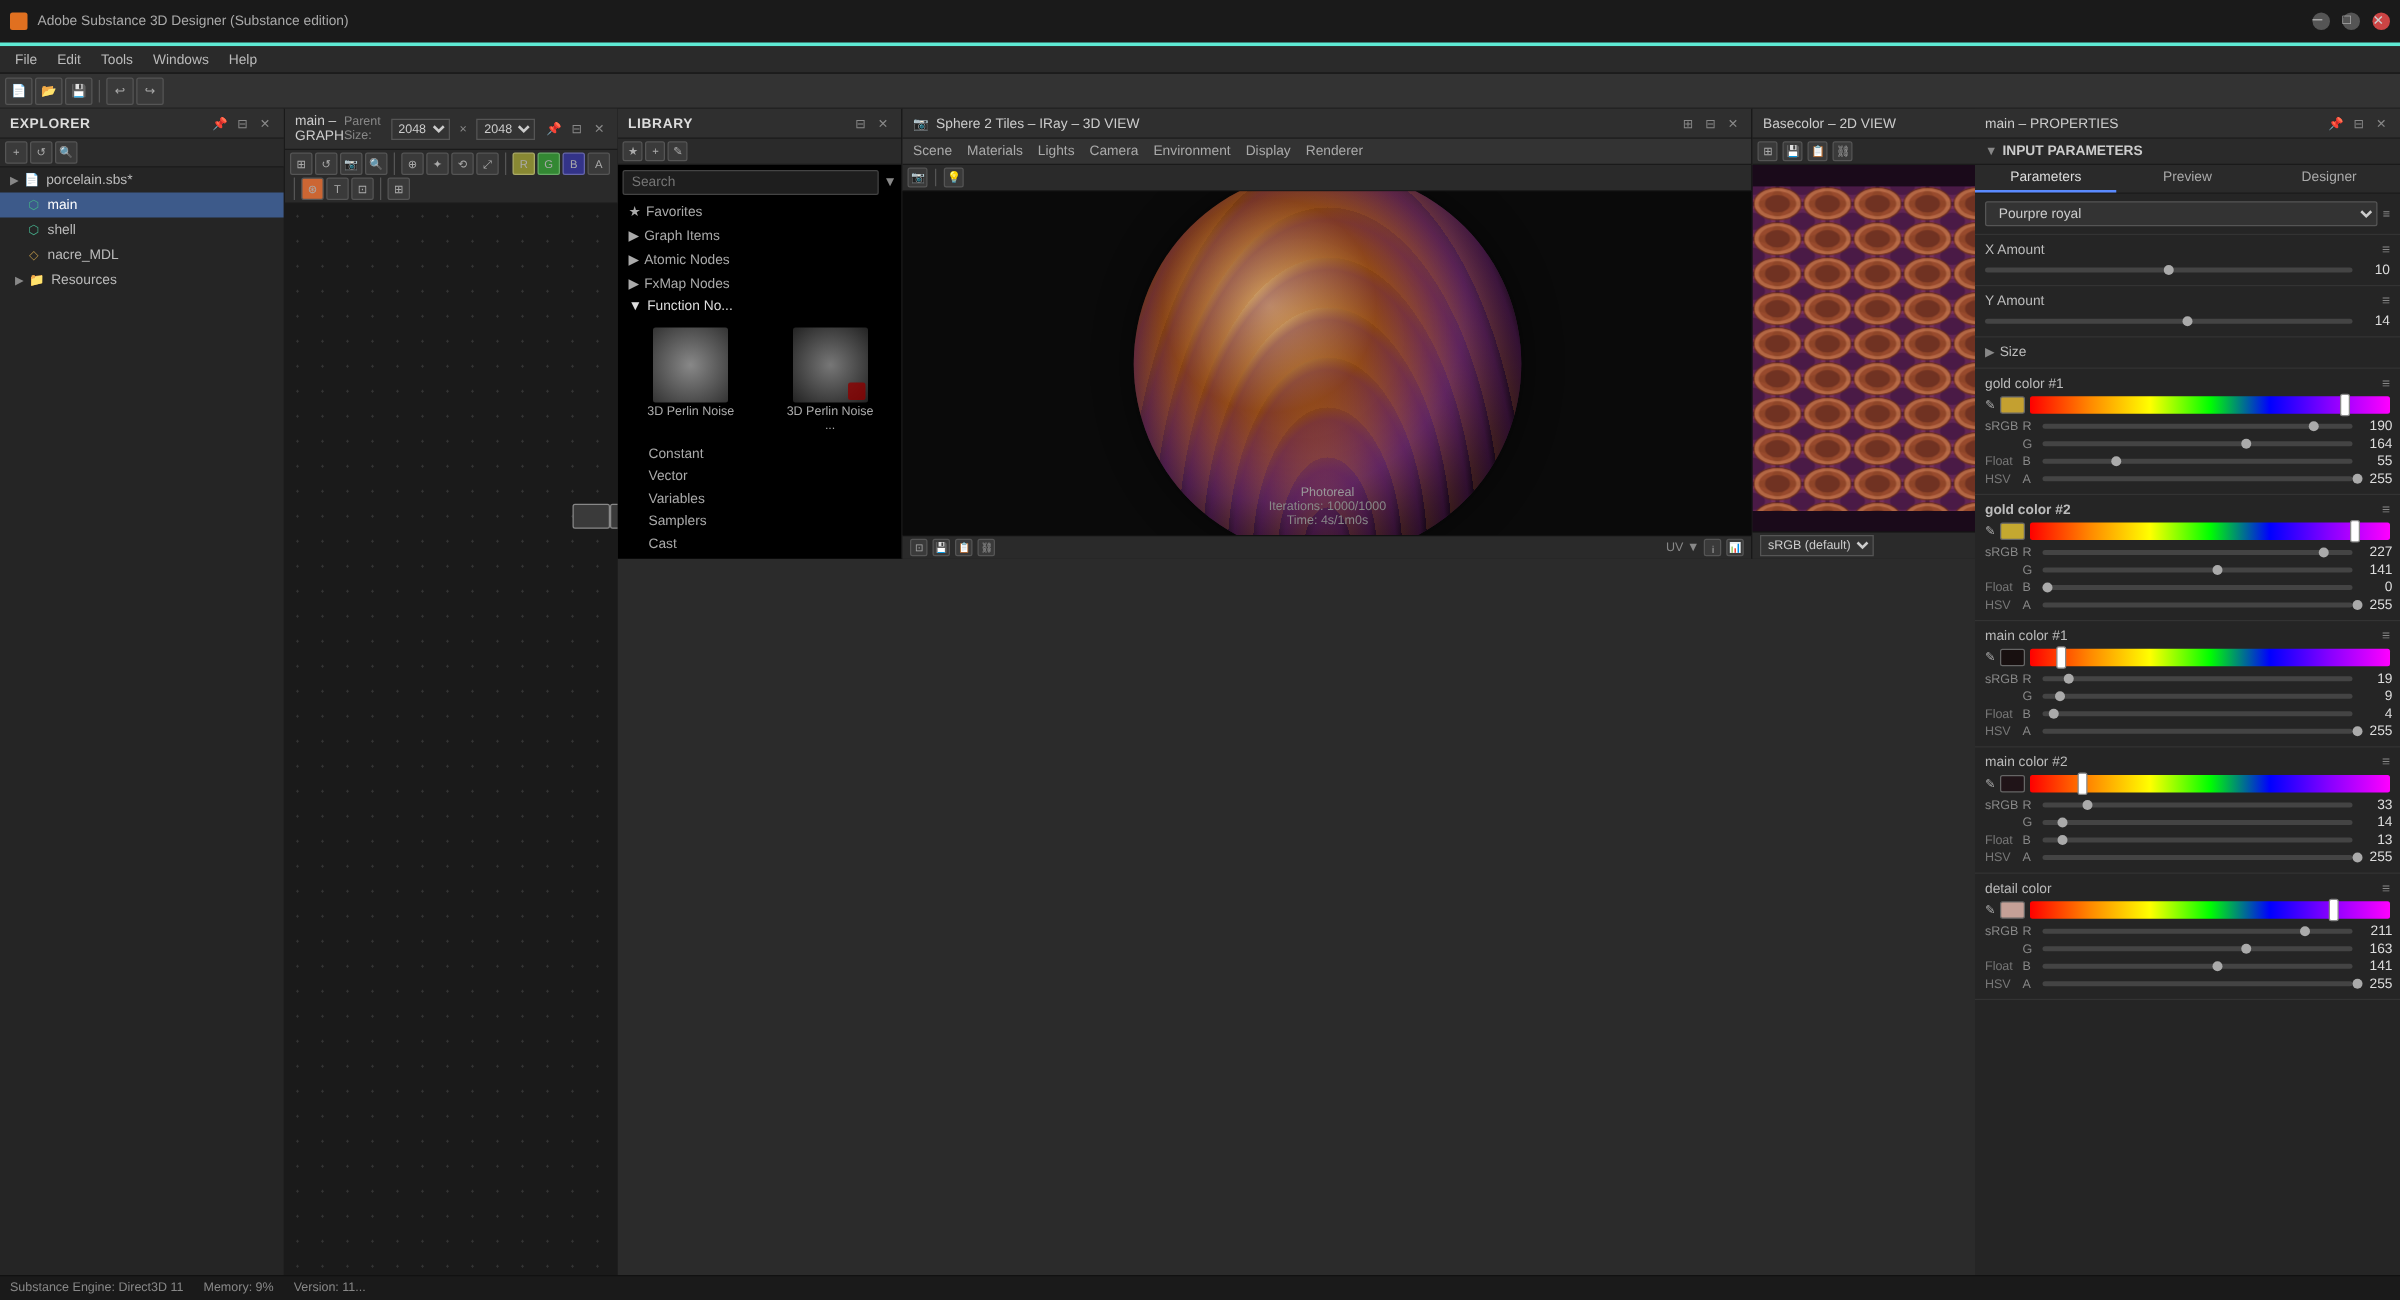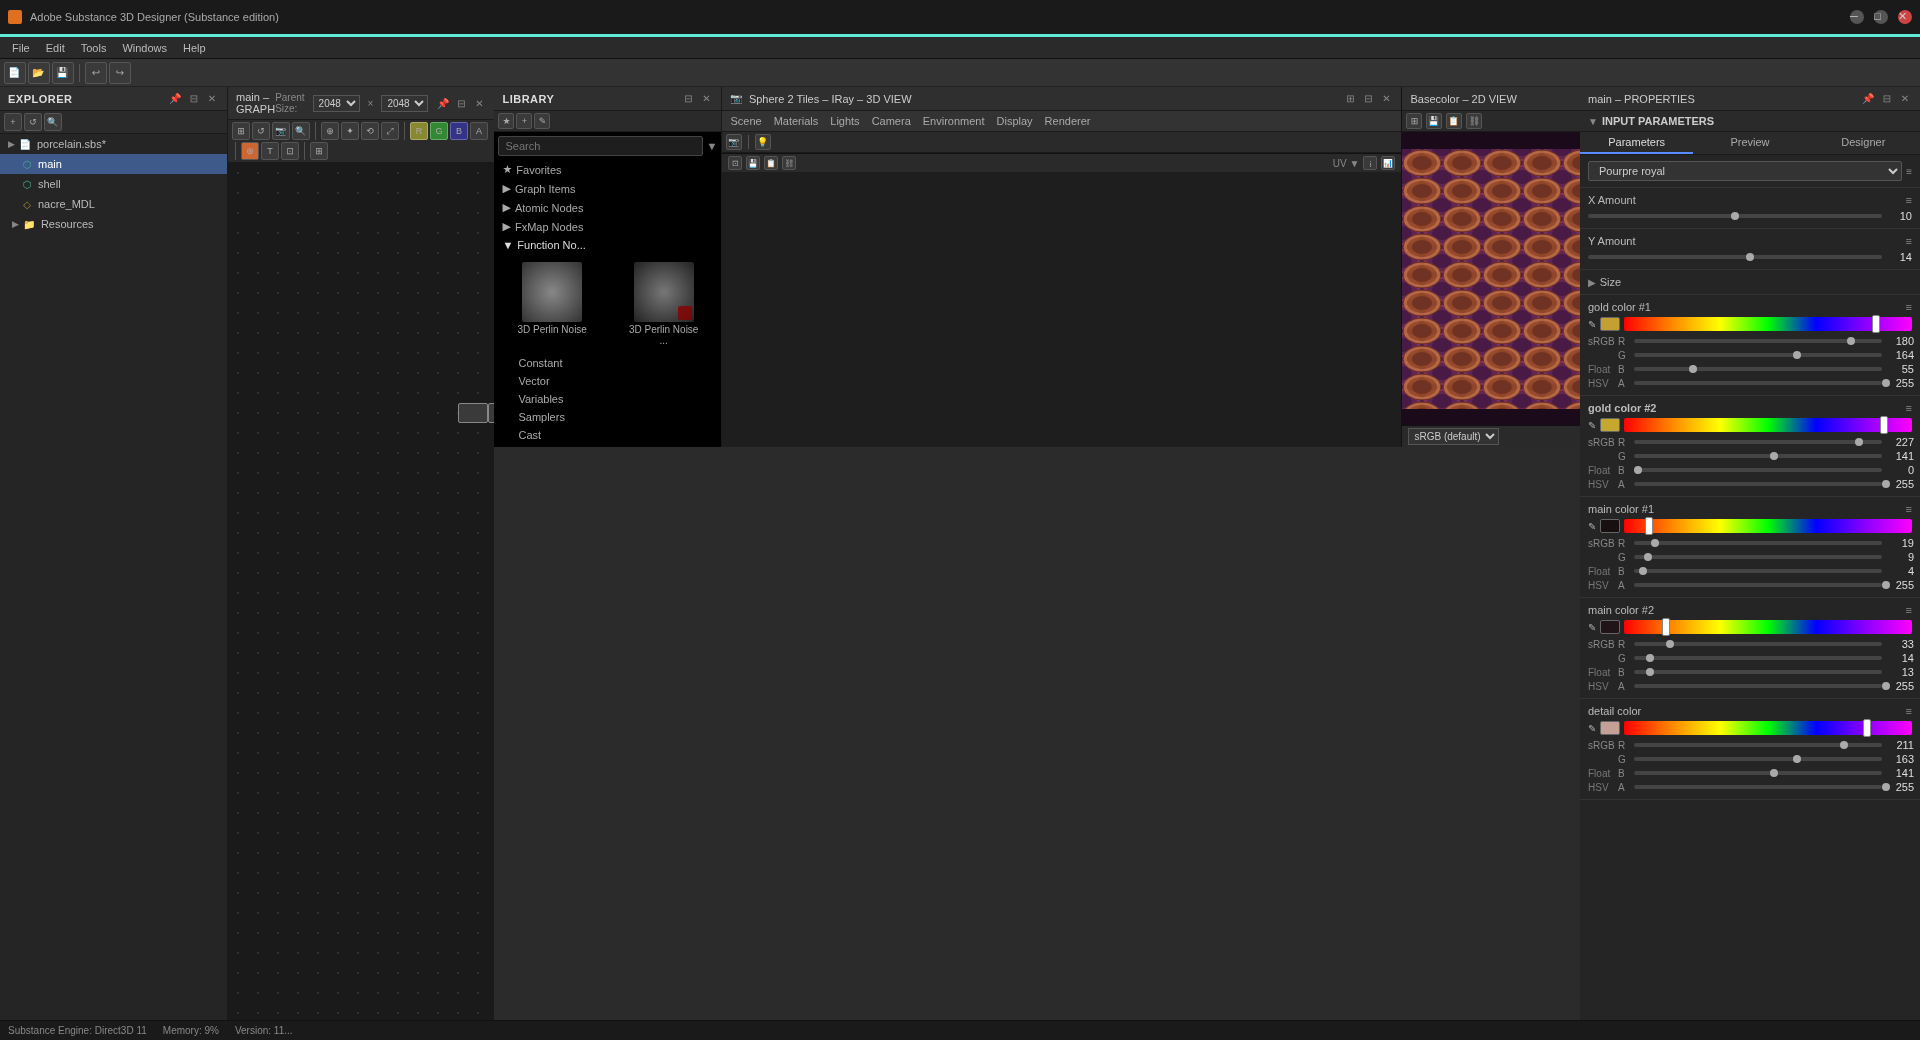--- a/index.html
+++ b/index.html
@@ -410,20 +410,32 @@
           <span class="view-tab">Display</span>
           <span class="view-tab">Renderer</span>
         </div>
 
         <div style="background:#2a2a2a;padding:2px 4px;display:flex;align-items:center;gap:4px;border-bottom:1px solid #1a1a1a;">
           <div class="tb-btn" style="width:16px;height:16px;font-size:9px;">📷</div>
           <div style="width:1px;height:14px;background:#555;margin:0 2px;"></div>
           <div class="tb-btn" style="width:16px;height:16px;font-size:9px;">💡</div>
         </div>
 
+        <div class="view-canvas" style="background:#0a0a0a;">
+
+          <div class="sphere-preview">
+
+            <div style="position:absolute;inset:0;border-radius:50%;background-image:repeating-radial-gradient(ellipse at 50% 100%, rgba(180,100,40,0.3) 0px, rgba(100,30,100,0.4) 15px, transparent 20px);opacity:0.7;"></div>
+          </div>
+          <div class="iterations-text">
+            <div style="color:#999;">Photoreal</div>
+            <div>Iterations: 1000/1000</div>
+            <div>Time: 4s/1m0s</div>
+          </div>
+        </div>
 
         <div class="view-footer">
           <div style="display:flex;gap:4px;align-items:center;">
             <div class="tb-btn" style="width:14px;height:14px;font-size:8px;">⊡</div>
             <div class="tb-btn" style="width:14px;height:14px;font-size:8px;">💾</div>
             <div class="tb-btn" style="width:14px;height:14px;font-size:8px;">📋</div>
             <div class="tb-btn" style="width:14px;height:14px;font-size:8px;">⛓</div>
           </div>
           <div style="display:flex;gap:4px;align-items:center;">
             <span>UV ▼</span>
@@ -569,21 +581,21 @@
           <div style="width:8px;height:18px;background:#fff;border-radius:2px;border:1px solid #888;position:relative;left:86%;top:-2px;"></div>
         </div>
       </div>
 
       <div style="display:grid;grid-template-columns:28px 14px 1fr 28px;gap:2px;align-items:center;">
         <span class="srgb-label">sRGB</span>
         <span class="channel-label">R</span>
         <div class="slider-track">
             <div class="slider-thumb" style="left:86%;"></div>
           </div>
-        <span class="prop-value">180</span>
+        <span class="prop-value">190</span>
 
         <span></span>
         <span class="channel-label">G</span>
         <div class="slider-track">
             <div class="slider-thumb" style="left:64%;"></div>
           </div>
         <span class="prop-value">164</span>
 
         <span class="srgb-label" style="color:#777;">Float</span>
         <span class="channel-label">B</span>

